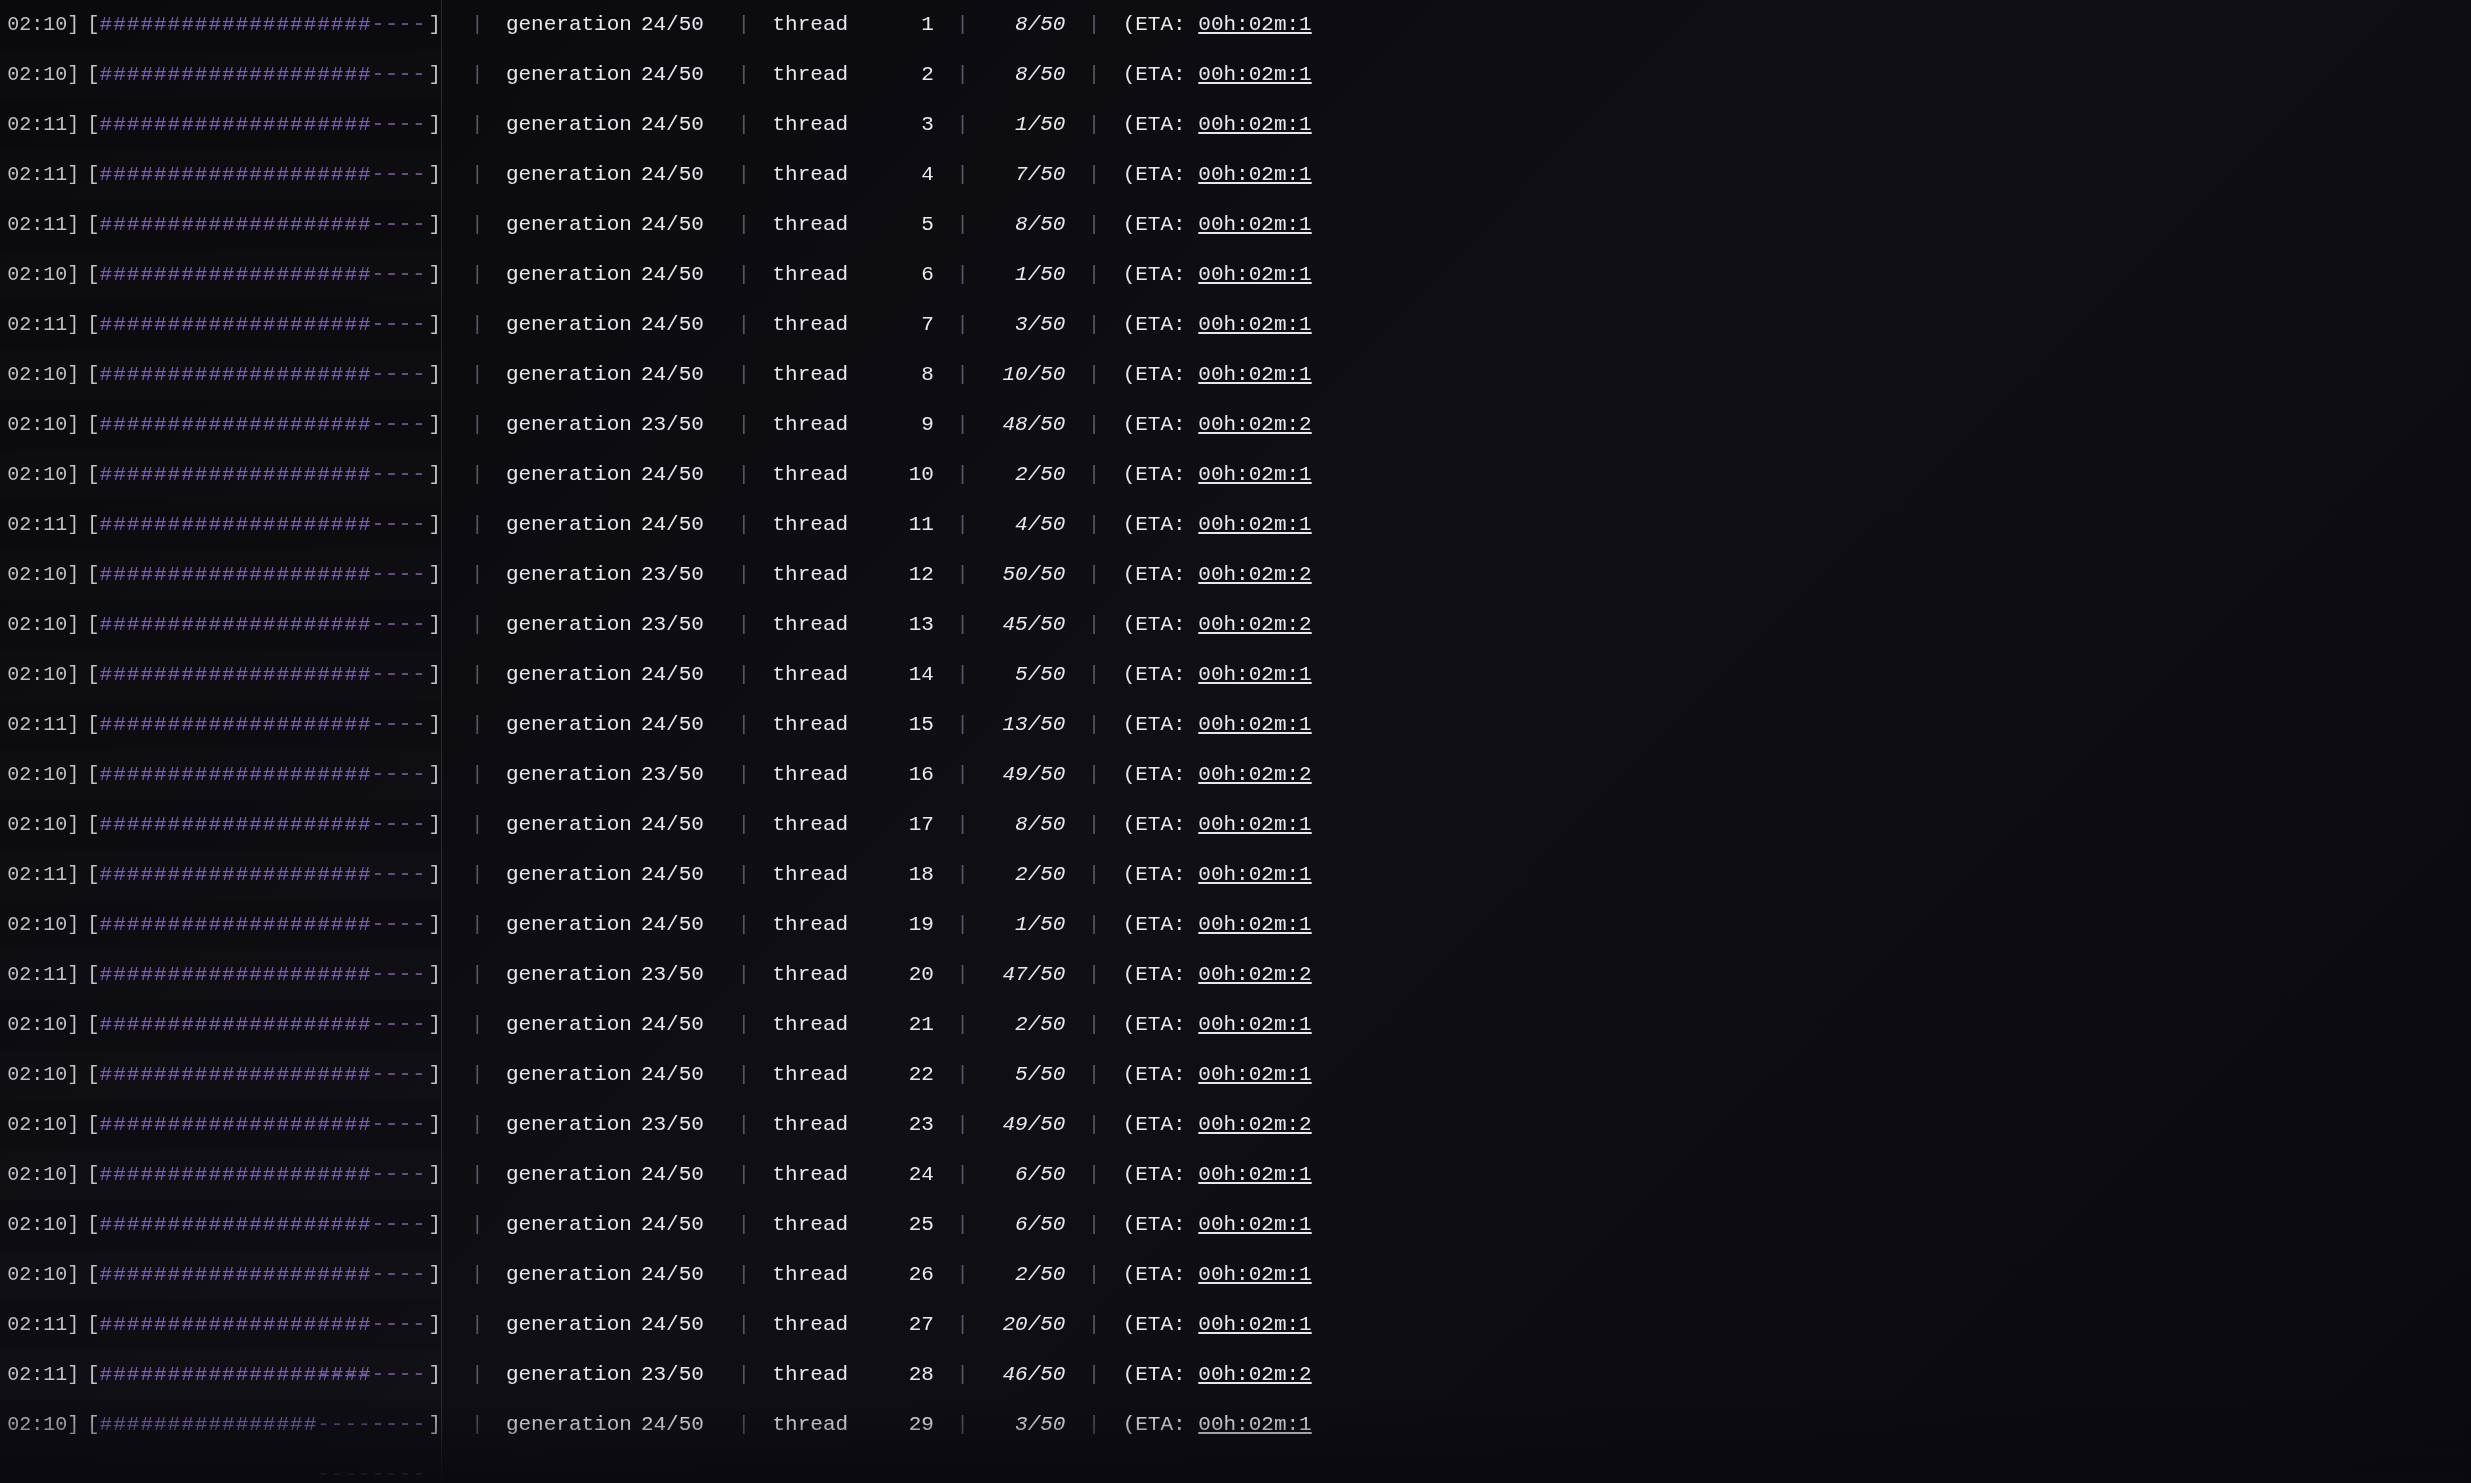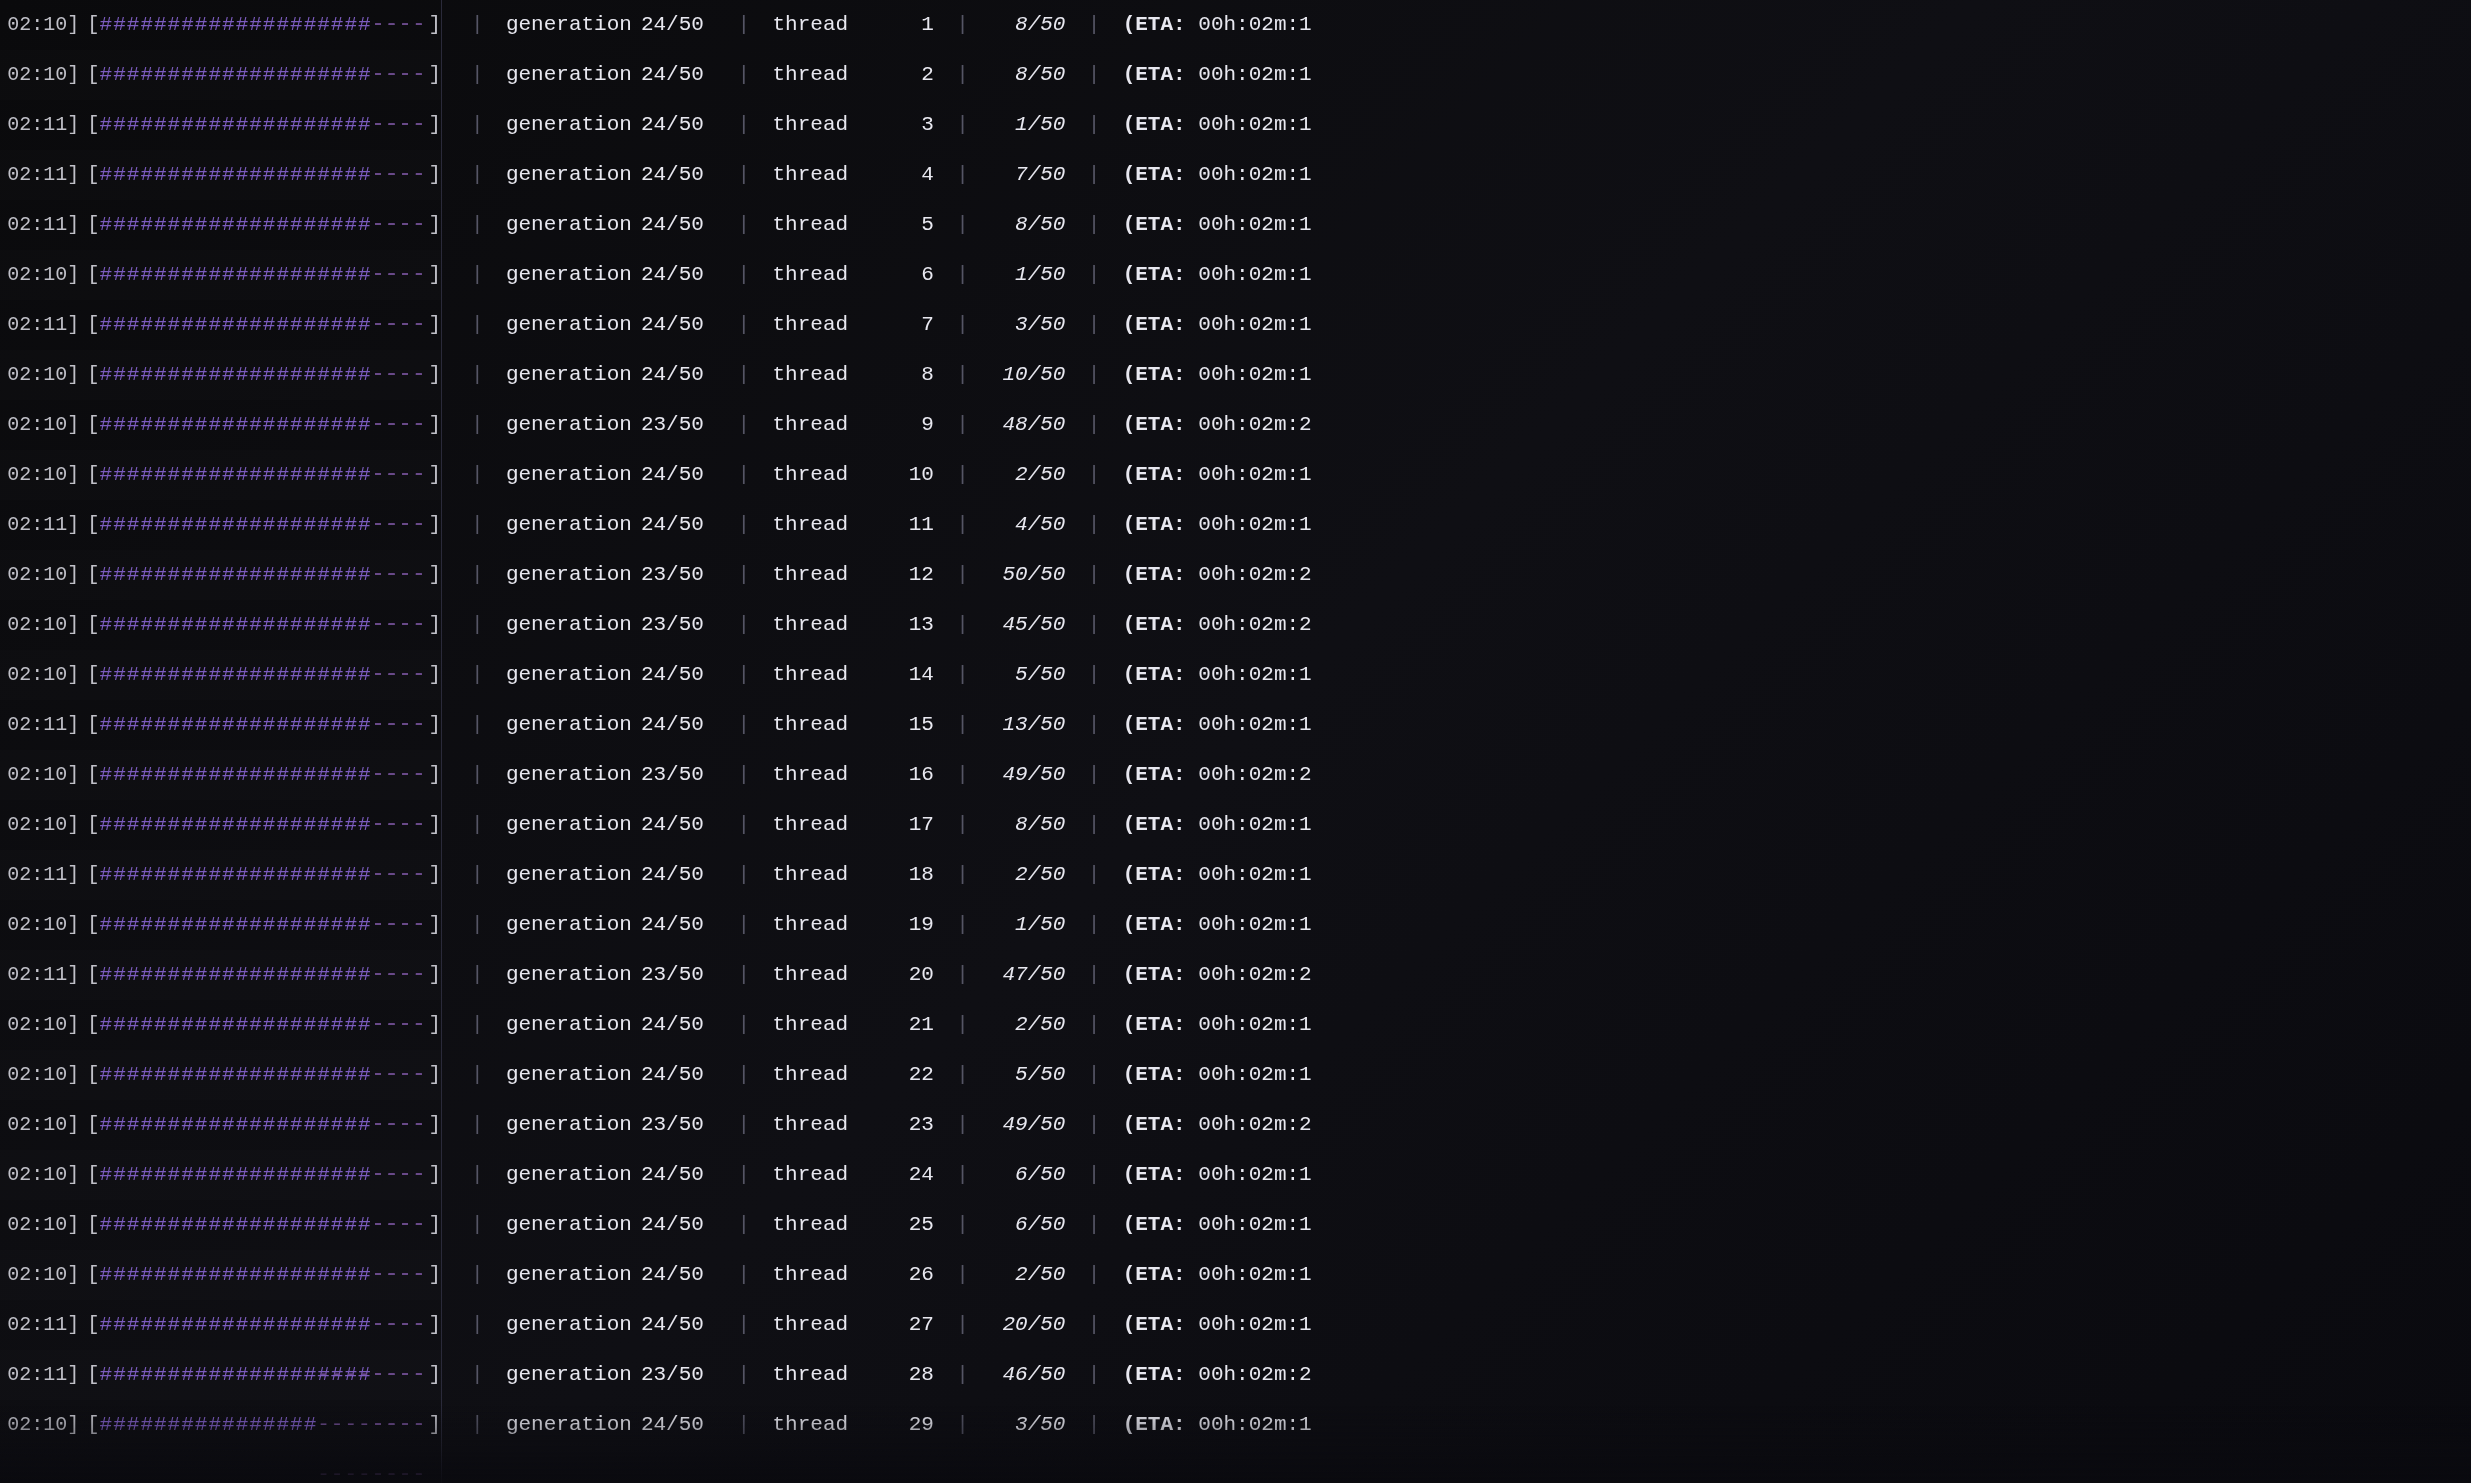--- a/index.html
+++ b/index.html
@@ -122,25 +122,25 @@
     .val-count {
       color: #e8e8f0;
       width: 87px;
       flex-shrink: 0;
       text-align: right;
       font-style: italic;
     }
 
     .label-eta {
       color: #e8e8f0;
-      font-weight: bold;
     }
 
     .val-eta {
       color: #e8e8f0;
+      text-decoration: underline;
     }
 
     
     .terminal-row:nth-child(even) {
       background: rgba(255,255,255,0.01);
     }
 
     .blur-overlay {
       position: fixed;
       bottom: 0;

